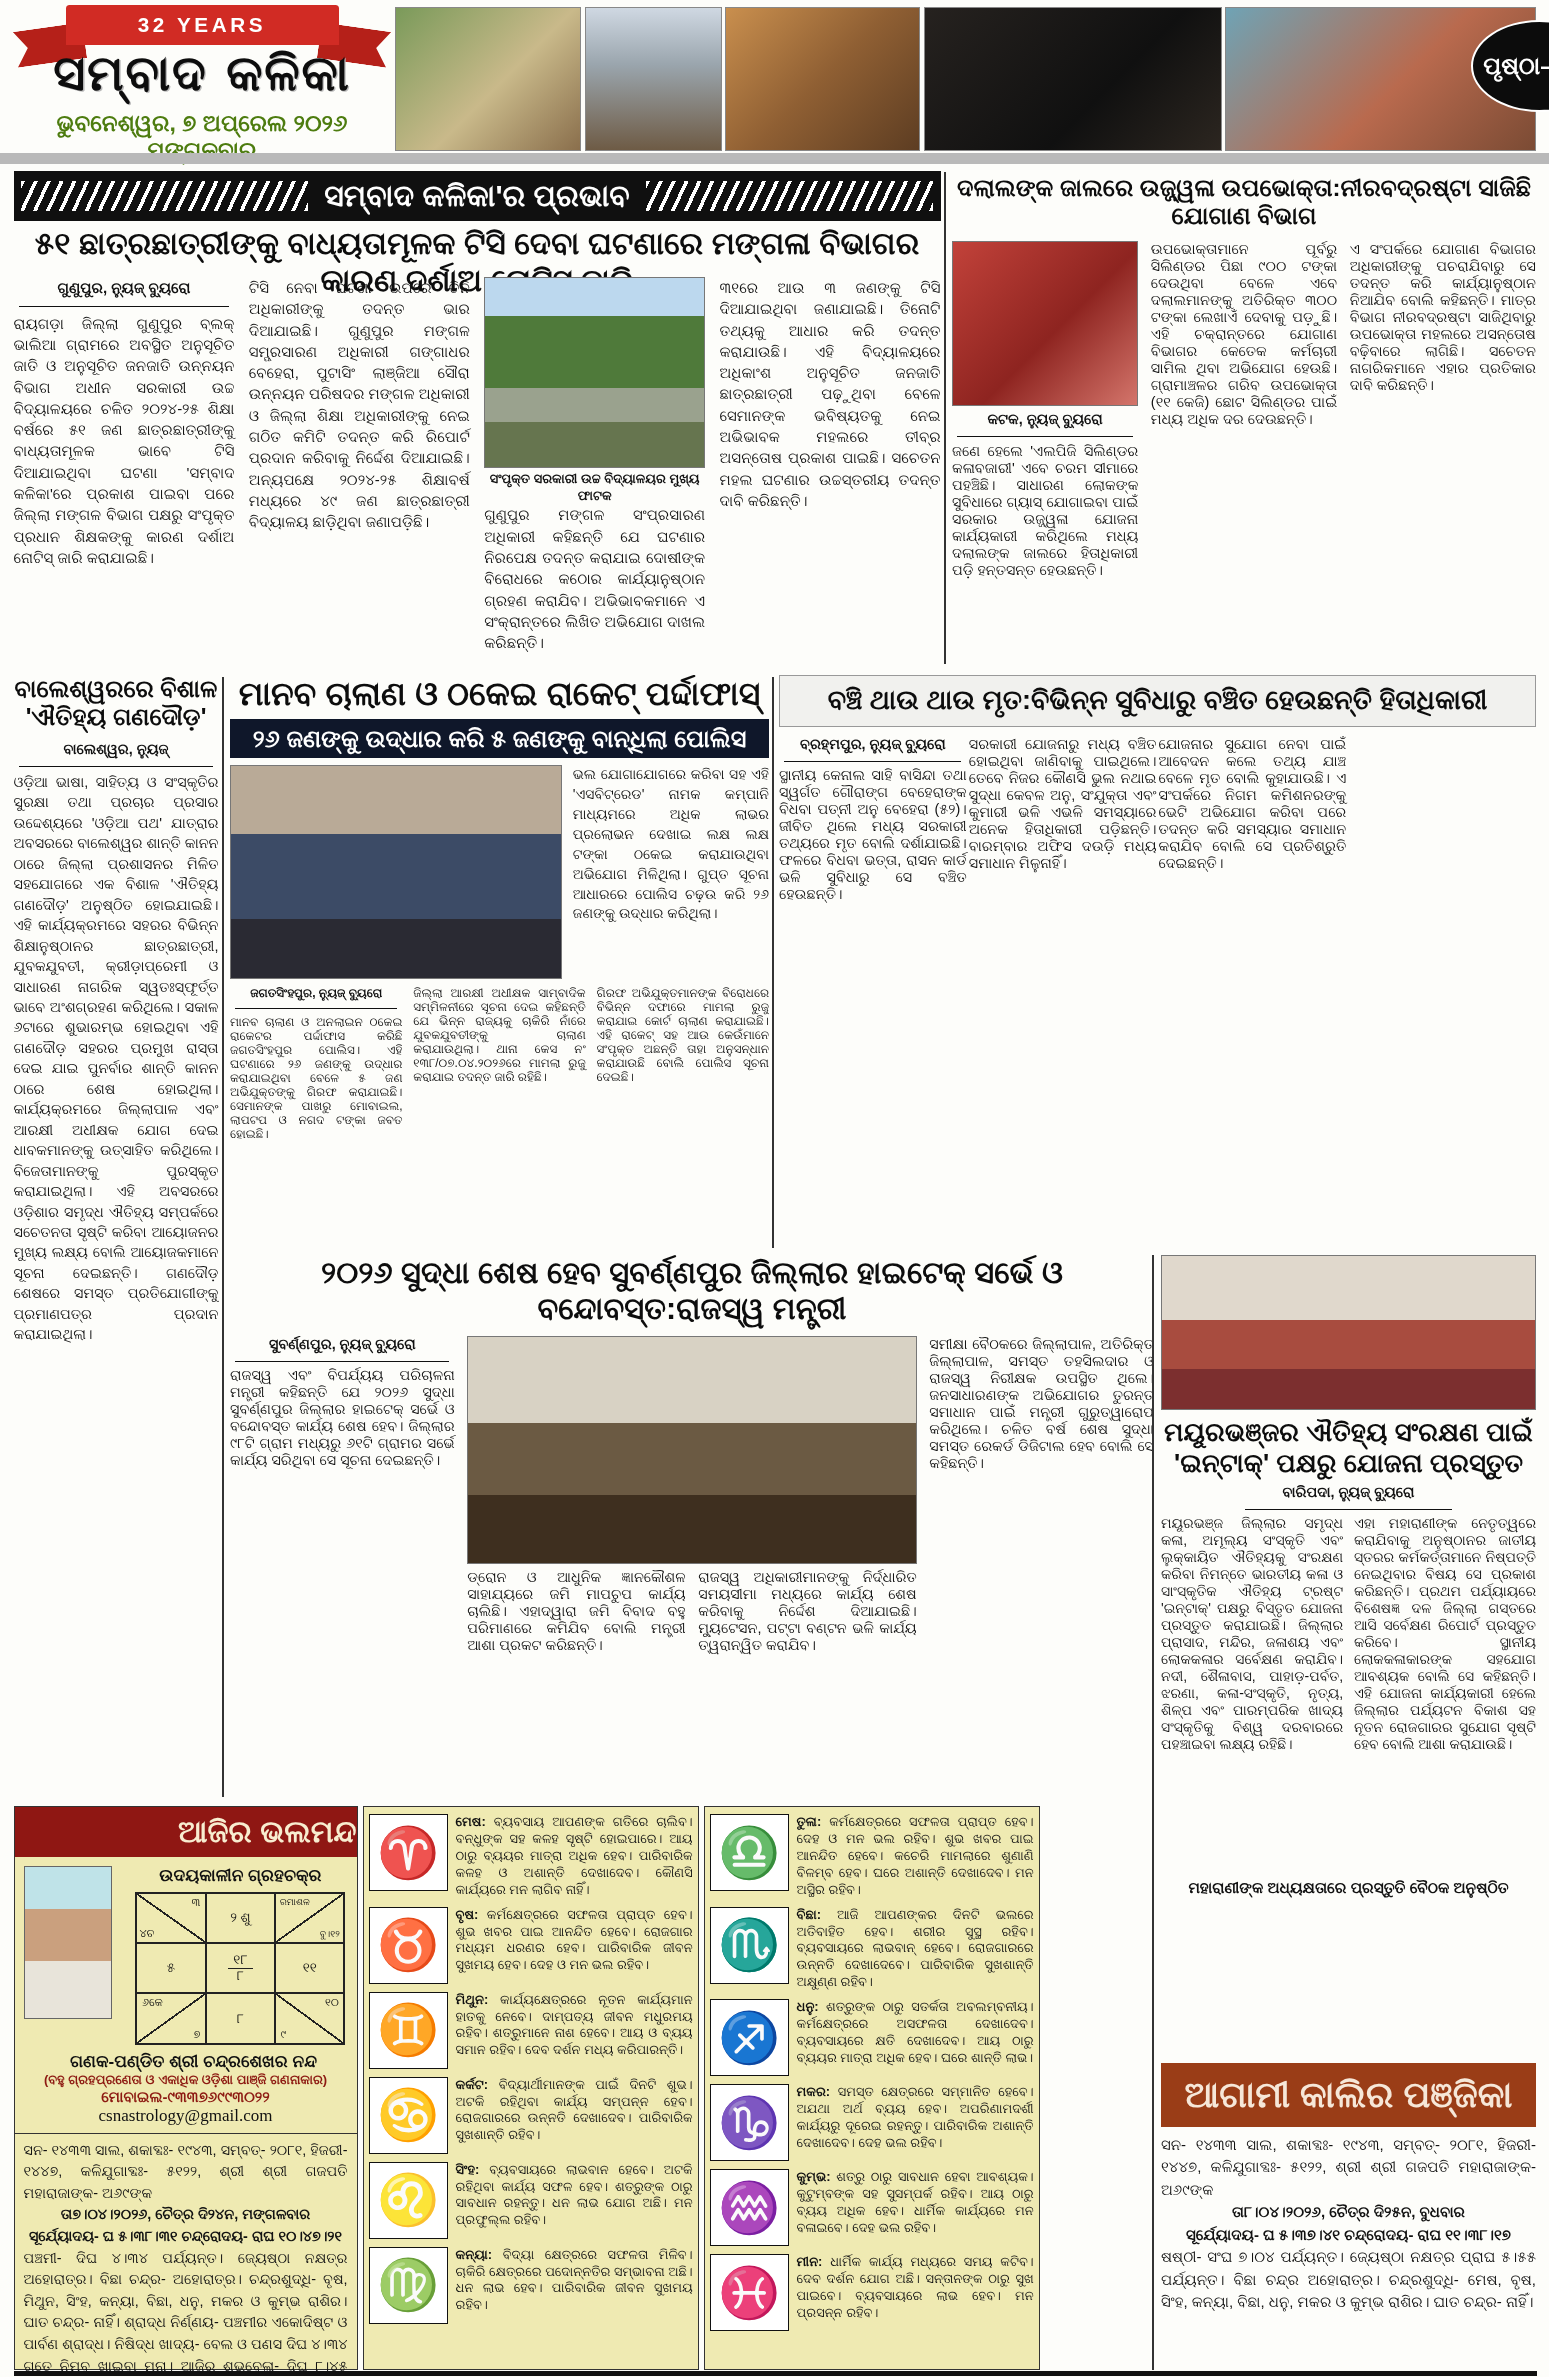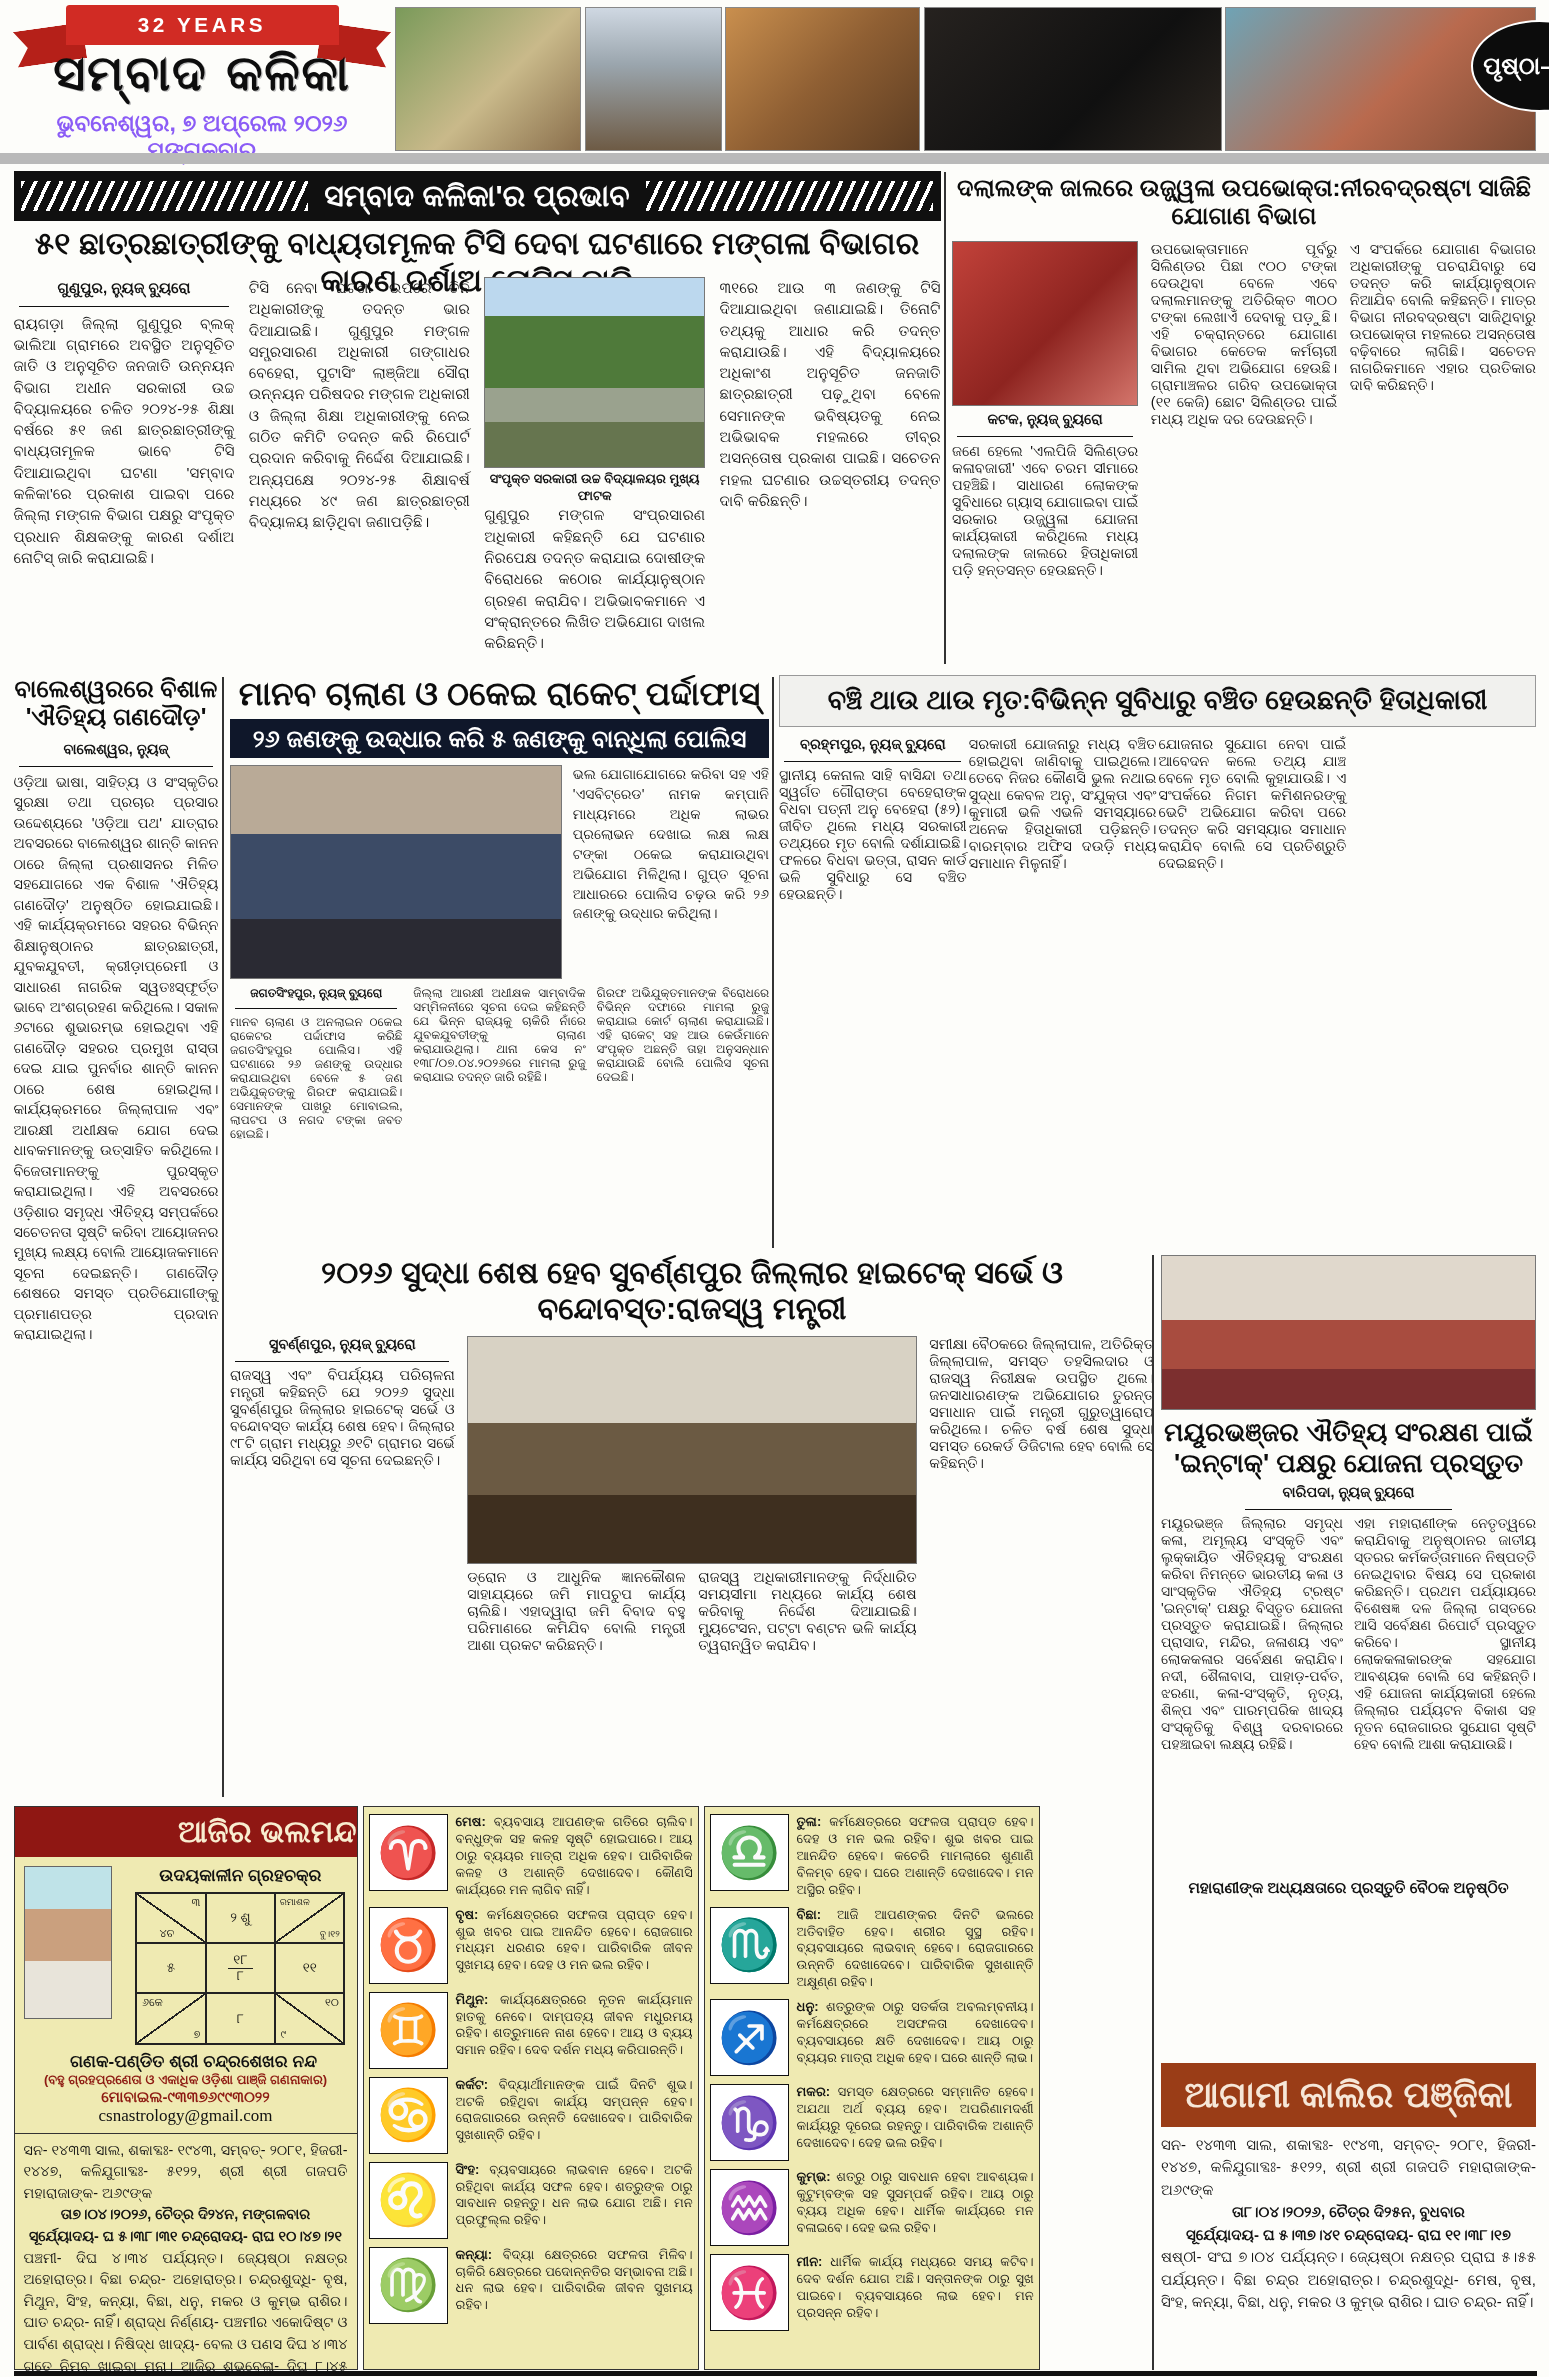--- a/index.html
+++ b/index.html
@@ -14,21 +14,21 @@
   .ribbon-wrap{left:13.5px;top:3.6px;width:377px;height:147px;}
   .ribbon-band{position:absolute;left:52px;top:1.8px;width:273px;height:40px;background:#d12b24;
                display:flex;align-items:center;justify-content:center;border-radius:3.6px 3.6px 0 0;}
   .ribbon-band span{color:#fff;font-weight:bold;font-size:20.7px;letter-spacing:3.6px;}
   .ribbon-tail{position:absolute;top:23px;width:70px;height:36px;background:#b52019;}
   .tail-l{left:1.8px;clip-path:polygon(0 0,100% 0,100% 100%,0 100%,18% 50%);transform:rotate(-8deg);}
   .tail-r{right:1.8px;clip-path:polygon(0 0,100% 0,82% 50%,100% 100%,0 100%);transform:rotate(8deg);}
   .logo{position:absolute;left:0;top:40px;width:100%;text-align:center;font-size:49px;font-weight:900;
         font-family:"DejaVu Serif","Liberation Serif",serif;color:#0d0d0d;letter-spacing:1.8px;
         text-shadow:1.3px 1.3px 0 #bbb;}
-  .dateline{position:absolute;left:0;top:106px;width:100%;text-align:center;font-size:23px;font-weight:bold;color:#8b5cf6;}
+  .dateline{position:absolute;left:0;top:106px;width:100%;text-align:center;font-size:23px;font-weight:bold;color:#4d7c0f;}
 
   .photo-strip{left:395px;top:7.2px;width:1141px;height:142px;display:flex;gap:3.6px;}
   .photo-strip>div{height:100%;border:0.9px solid #888;}
   .badge{left:1471px;top:20px;width:133px;height:88px;background:#0c0c0c;border:2.7px solid #fff;
          border-radius:50%;display:flex;align-items:center;justify-content:flex-end;gap:13px;z-index:5;}
   .badge .b1{color:#fff;font-size:24px;font-weight:bold;}
   .badge .b2{color:#fff;font-size:50px;font-weight:bold;line-height:1;}
   .graybar{left:0;top:153px;width:1550px;height:10.8px;background:#b9b9b9;}
 
   
@@ -267,21 +267,21 @@
     <div class="horo-hd">ଆଜିର ଭଲମନ୍ଦ</div>
     <div class="horo-row">
       <div style="width:99px;">
         <div class="astro-photo" style="background:linear-gradient(180deg,#bfe3e8 0 28%,#caa07e 28% 62%,#e8e4da 62%);"></div>
       </div>
       <div class="gc">
         <div class="gc-label">ଉଦୟକାଳୀନ ଗ୍ରହଚକ୍ର</div>
         <div class="gtab">
           <div class="gcell diag-ne">
             <span class="ga" style="top:1.8px;right:4.5px;">୩</span>
-            <span class="ga" style="bottom:1.8px;left:22px;">୪ଚ</span>
+            <span class="ga" style="bottom:1.8px;left:2px;">୪ଚ</span>
           </div>
           <div class="gcell">
               <span>୨ ଶୁ</span>
             </div>
           <div class="gcell diag-nw">
             <span class="ga" style="top:1.8px;left:3.6px;font-size:9.4px;">ରମାଶଳ</span>
             <span class="ga" style="bottom:1.8px;right:3.6px;font-size:9.4px;">ବୁ।୧୨</span>
           </div>
           <div class="gcell">
               <span>୫</span>

